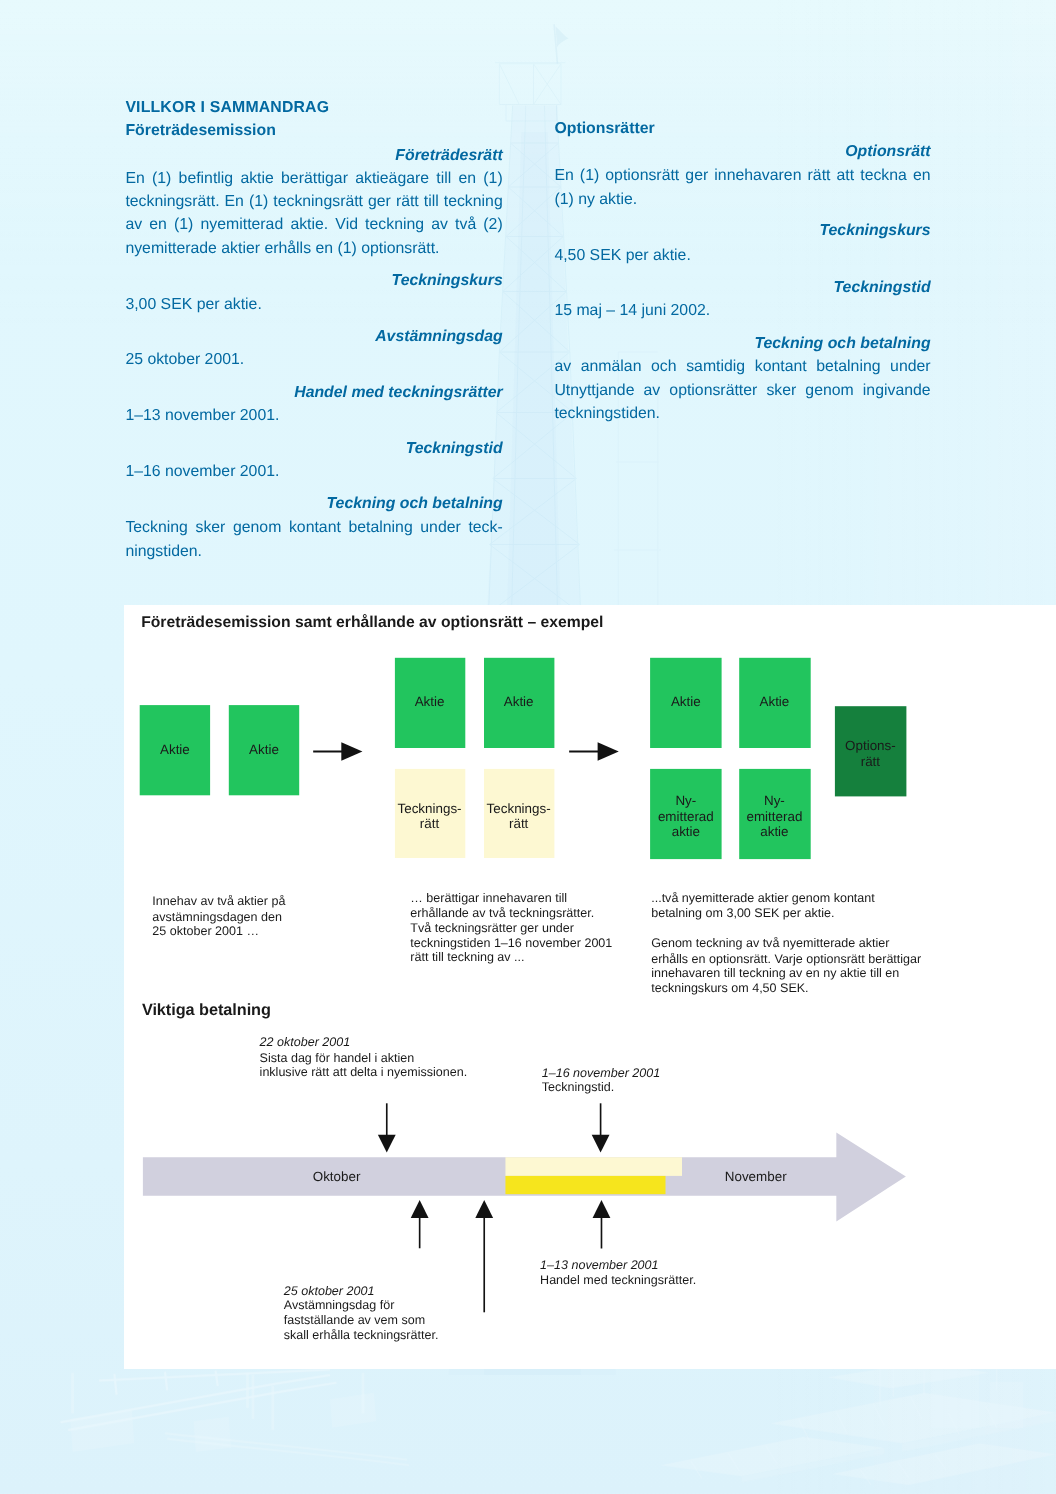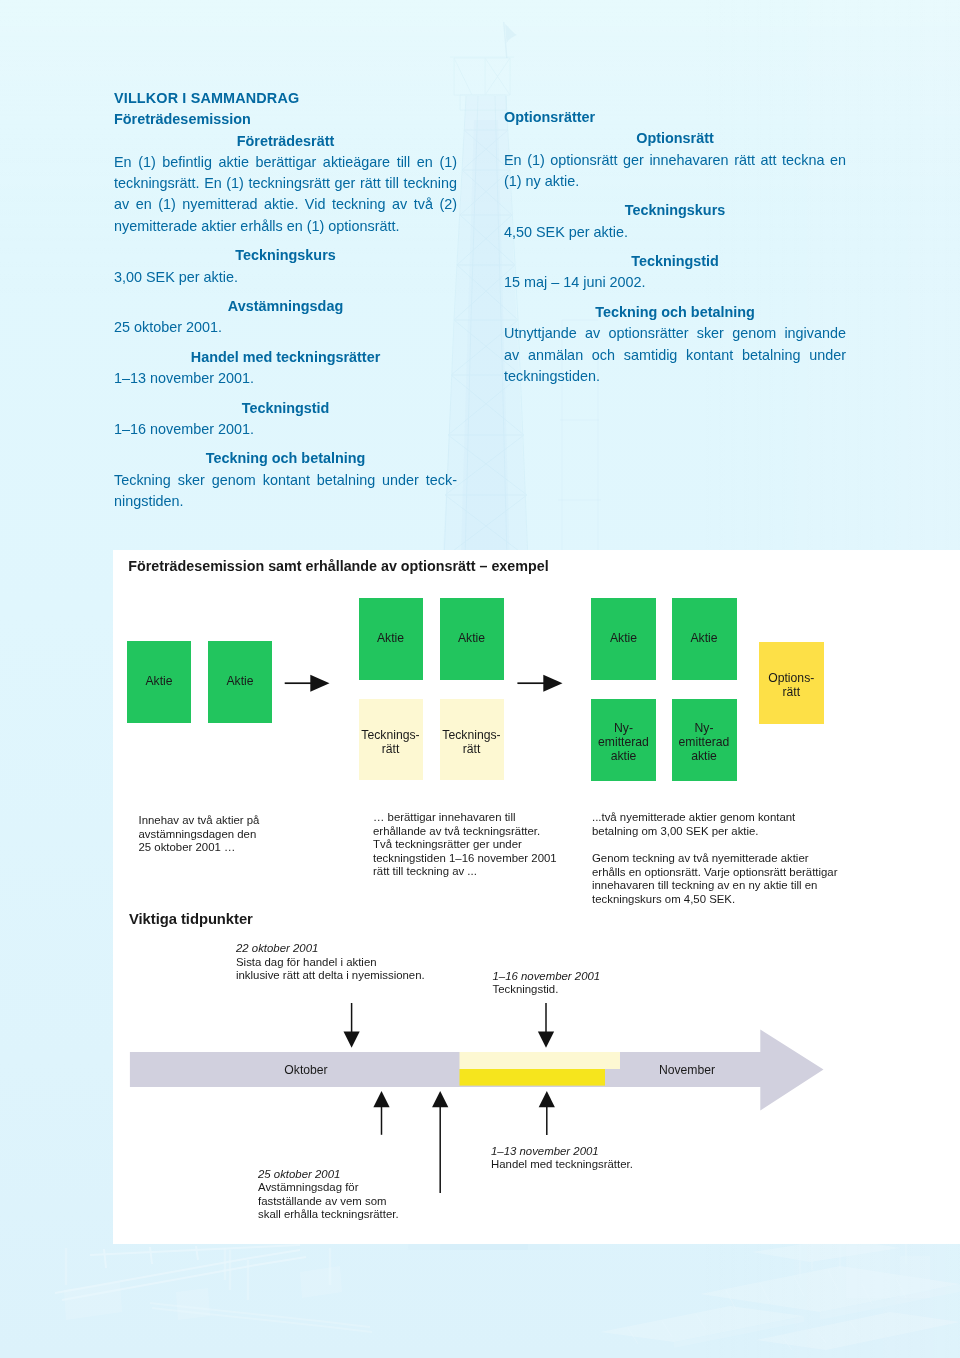--- a/index.html
+++ b/index.html
@@ -12,38 +12,38 @@
   
   .bg-base{position:absolute;left:0;top:0;width:960px;height:1358px;
     background:linear-gradient(180deg,#e3f9fd 0%,#e0f6fd 45%,#dcf2fb 100%);}
   .bg-svg{position:absolute;left:0;top:0;width:960px;height:1358px;}
 
   
   .col{position:absolute;font-size:14.4px;line-height:21.3px;color:#0369a1;}
   .col p{margin:0;text-align:justify;text-justify:inter-word;}
   .col .h1{font-weight:bold;letter-spacing:.15px;text-align:left;}
   .col .h2{font-weight:bold;text-align:left;}
-  .col .h3{font-weight:bold;text-align:center;}
+  .col .h3{font-weight:bold;font-style:italic;text-align:right;}
   .colL{left:114px;top:88px;width:343px;}
   .colR{left:504px;top:107px;width:342px;}
   .gap{height:8.2px;}
   .ln{text-align:left;white-space:pre;}
   .ln.jz{text-align:justify;text-align-last:justify;white-space:normal;}
 
   
   .panel{position:absolute;left:113px;top:550px;width:874px;height:694px;background:#ffffff;padding-left:44px;}
   .panel-title{position:absolute;left:15.3px;top:8px;font-size:14.3px;font-weight:bold;color:#1a1a1a;line-height:17px;}
 
   
   .bx{position:absolute;display:flex;align-items:center;justify-content:center;
       text-align:center;font-size:12.2px;line-height:13.7px;color:#1a1a1a;white-space:pre-line;}
   .bx.ml{align-items:center;padding-top:7px;box-sizing:border-box;}
   .y{background:#22c55e;}
   .yl{background:#fdf8d2;}
-  .g{background:#fde047;}
+  .g{background:#15803d;}
 
   
   .arrow{position:absolute;}
 
   
   .cap{position:absolute;font-size:11.4px;line-height:13.55px;color:#1a1a1a;}
   .cap .it{font-style:italic;}
   .vt{position:absolute;font-size:14.8px;font-weight:bold;color:#1a1a1a;letter-spacing:-.05px;}
 
   
@@ -239,22 +239,22 @@
         <div class="ln">4,50 SEK per aktie.</div>
       </div>
     <div class="gap"></div>
     <p class="h3">Teckningstid</p>
     <div class="body">
         <div class="ln">15 maj – 14 juni 2002.</div>
       </div>
     <div class="gap"></div>
     <p class="h3">Teckning och betalning</p>
     <div class="body">
+        <div class="ln jz">av anmälan och samtidig kontant betalning under</div>
         <div class="ln jz">Utnyttjande av optionsrätter sker genom ingivande</div>
-        <div class="ln jz">av anmälan och samtidig kontant betalning under</div>
         <div class="ln">teckningstiden.</div>
       </div>
   </div>
 
   <div class="panel">
     <div class="panel-title">Företrädesemission samt erhållande av optionsrätt – exempel</div>
 
     <div class="bx y" style="left:14px;top:91px;width:64px;height:82px;">Aktie</div>
     <div class="bx y" style="left:95px;top:91px;width:64px;height:82px;">Aktie</div>
 
@@ -303,21 +303,21 @@
         <div class="ln">...två nyemitterade aktier genom kontant</div>
         <div class="ln">betalning om 3,00 SEK per aktie.</div>
       </div>
     <div class="cap" style="left:479px;top:302px;width:270px;">
         <div class="ln">Genom teckning av två nyemitterade aktier</div>
         <div class="ln">erhålls en optionsrätt. Varje optionsrätt berättigar</div>
         <div class="ln">innehavaren till teckning av en ny aktie till en</div>
         <div class="ln">teckningskurs om 4,50 SEK.</div>
       </div>
 
-    <div class="vt" style="left:16px;top:361px;">Viktiga tidpunkter</div>
+    <div class="vt" style="left:16px;top:361px;">Viktiga betalning</div>
 
     <div class="cap" style="left:123px;top:392px;width:230px;">
       <div class="ln it">22 oktober 2001</div>
       <div class="lnwrap">
           <div class="ln">Sista dag för handel i aktien</div>
           <div class="ln">inklusive rätt att delta i nyemissionen.</div>
         </div>
     </div>
     <div class="cap" style="left:379.5px;top:419.8px;width:180px;">
       <div class="ln it">1–16 november 2001</div>

